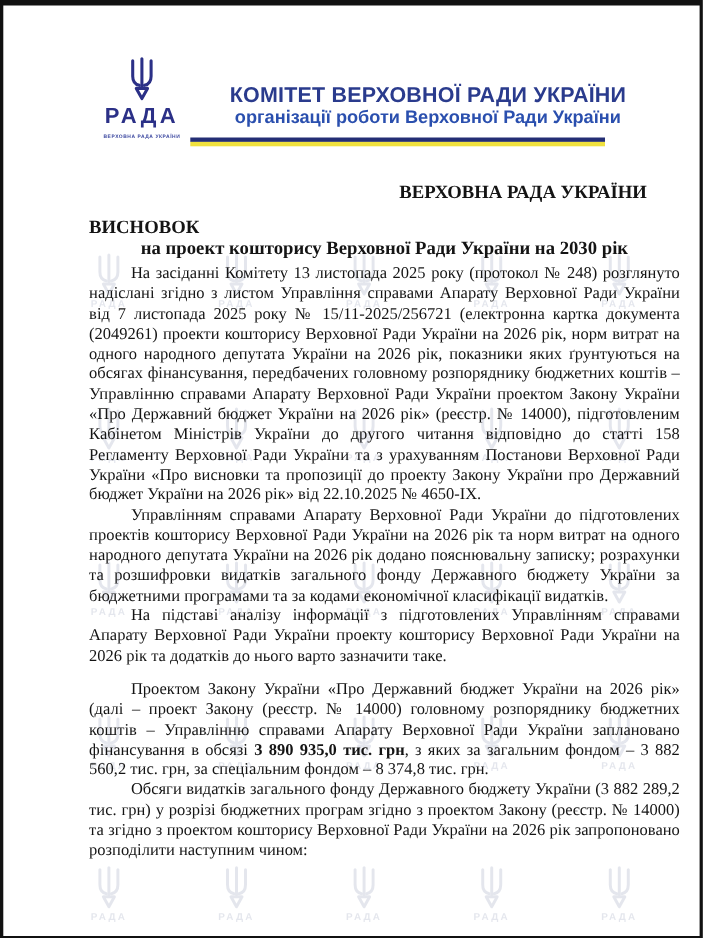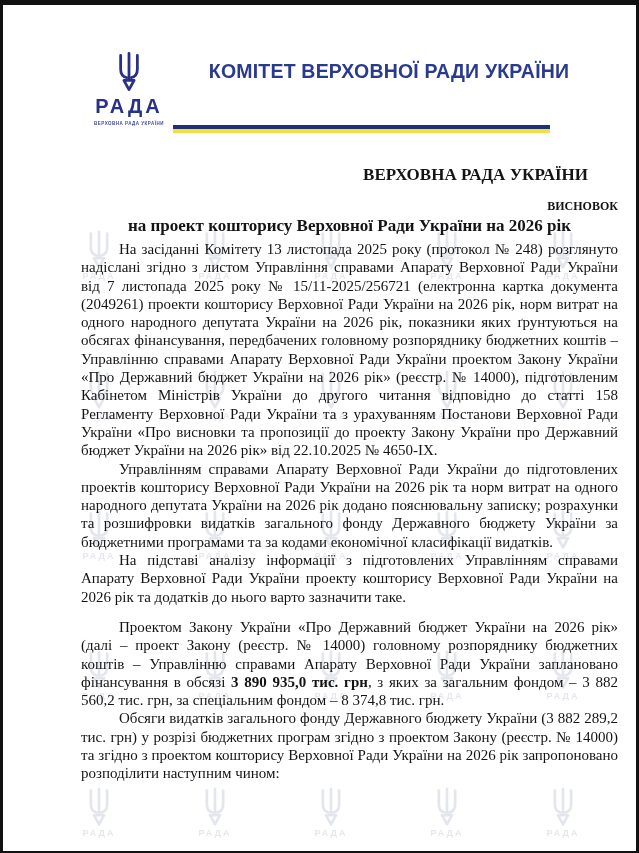--- a/index.html
+++ b/index.html
@@ -21,32 +21,32 @@
   .watermarks{position:absolute;inset:0;z-index:0;pointer-events:none;}
   .wm{position:absolute;width:60px;text-align:center;opacity:0.20;color:#7d88a8;}
   .wm svg{display:block;margin:0 auto;}
   .wm .wm-label{font-family:"Liberation Sans", sans-serif;font-weight:bold;font-size:9px;letter-spacing:2px;margin-top:1px;}
   
   .letterhead{position:absolute;inset:0;z-index:2;}
   .logo{position:absolute;left:86px;top:46px;width:80px;text-align:center;color:#2b3087;}
   .logo svg{display:block;margin:0 auto;}
   .logo-brand{font-family:"Liberation Sans", sans-serif;font-weight:bold;font-size:20px;letter-spacing:3px;margin-top:2px;}
   .logo-sub{font-family:"Liberation Sans", sans-serif;font-weight:bold;font-size:4.5px;letter-spacing:0.5px;line-height:5.5px;margin-top:3px;color:#3d49a0;}
-  .committee{position:absolute;left:190px;top:54px;width:392px;text-align:center;font-family:"Liberation Sans", sans-serif;font-weight:bold;}
+  .committee{position:absolute;left:190px;top:70px;width:392px;text-align:center;font-family:"Liberation Sans", sans-serif;font-weight:bold;}
   .committee-title{font-size:19.5px;line-height:24px;color:#2a3b8d;letter-spacing:0.2px;}
   .committee-sub{font-size:16.5px;line-height:17.5px;color:#2a4fae;}
   .flag-divider{position:absolute;left:170px;top:120px;width:377px;}
   .flag-top{height:4px;background:#242e75;}
   .flag-bottom{height:4px;background:#f0e13e;}
   .address{position:absolute;left:170px;top:132px;width:377px;text-align:center;
     font-family:"Liberation Sans", sans-serif;font-size:11.5px;color:#5a66a8;letter-spacing:0.3px;}
   
   .doc-body{position:absolute;left:78px;top:160px;width:537px;z-index:1;}
   .org-title{font-weight:bold;font-size:17px;text-align:right;padding-right:30px;line-height:19px;}
-  .doc-type{font-weight:bold;font-size:12px;text-align:right;line-height:19px;margin-top:13px;}
+  .doc-type{font-weight:bold;font-size:17px;text-align:left;line-height:19px;margin-top:13px;}
   .doc-subject{font-weight:bold;font-size:17px;text-align:center;line-height:19px;}
   .para{margin:0;font-size:15px;line-height:18.3px;text-align:justify;text-indent:38px;}
   .para.first{margin-top:5px;}
   .para.gap-before{margin-top:12px;}
 </style>
 </head>
 <body>
 
 <div class="page">
 
@@ -337,33 +337,34 @@
           <path d="M46 8 V38 q0 15 -13 18"></path>
           <path d="M17 62 H39 L28 82 Z"></path>
         </g>
       </svg>
       <div class="logo-brand">РАДА</div>
       <div class="logo-sub">ВЕРХОВНА РАДА УКРАЇНИ</div>
     </div>
 
     <div class="committee">
       <div class="committee-title">КОМІТЕТ ВЕРХОВНОЇ РАДИ УКРАЇНИ</div>
+      <div class="committee-sub">організації роботи Верховної Ради України</div>
     </div>
 
     <div class="flag-divider">
       <div class="flag-top"></div>
       <div class="flag-bottom"></div>
     </div>
 
   </header>
 
   <main class="doc-body">
     <div class="org-title">ВЕРХОВНА РАДА УКРАЇНИ</div>
     <div class="doc-type">ВИСНОВОК</div>
-    <div class="doc-subject">на проект кошторису Верховної Ради України на 2026 рік</div>
+    <div class="doc-subject">на проект кошторису Верховної Ради України на 2030 рік</div>
 
     <p class="para first">На засіданні Комітету 13 листопада 2025 року (протокол № 248) розглянуто надіслані згідно з листом Управління справами Апарату Верховної Ради України від 7 листопада 2025 року № 15/11-2025/256721 (електронна картка документа (2049261)  проекти кошторису Верховної Ради України на 2026 рік, норм витрат на одного народного депутата України на 2026 рік, показники яких ґрунтуються на обсягах фінансування, передбачених головному розпоряднику бюджетних коштів – Управлінню справами Апарату Верховної Ради України проектом Закону України «Про Державний бюджет України на 2026 рік» (реєстр. № 14000), підготовленим Кабінетом Міністрів України до другого читання відповідно до статті 158 Регламенту Верховної Ради України та з урахуванням Постанови Верховної Ради України «Про висновки та пропозиції до проекту Закону України про Державний бюджет України на 2026 рік» від 22.10.2025 № 4650-IX.</p>
     <p class="para">Управлінням справами Апарату Верховної Ради України до підготовлених проектів кошторису Верховної Ради України на 2026 рік та норм витрат на одного народного депутата України на 2026 рік додано пояснювальну записку; розрахунки та розшифровки видатків загального фонду Державного бюджету України за бюджетними програмами та за кодами економічної класифікації видатків.</p>
     <p class="para">На підставі аналізу інформації з підготовлених Управлінням справами Апарату Верховної Ради України проекту кошторису Верховної Ради України на 2026 рік та додатків до нього варто зазначити таке.</p>
     <p class="para gap-before"><span>Проектом Закону України «Про Державний бюджет України на 2026 рік» (далі – проект Закону (реєстр. № 14000) головному розпоряднику бюджетних коштів – Управлінню справами Апарату Верховної Ради України заплановано фінансування в обсязі </span><b>3 890 935,0 тис. грн</b><span>, з яких за загальним фондом – 3 882 560,2 тис. грн, за спеціальним фондом – 8 374,8 тис. грн.</span></p>
     <p class="para">Обсяги видатків загального фонду Державного бюджету України (3 882 289,2 тис. грн) у розрізі бюджетних програм згідно з проектом Закону (реєстр. № 14000) та згідно з проектом кошторису Верховної Ради України на 2026 рік запропоновано розподілити наступним чином:</p>
   </main>
 </div>
 
 </body></html>

